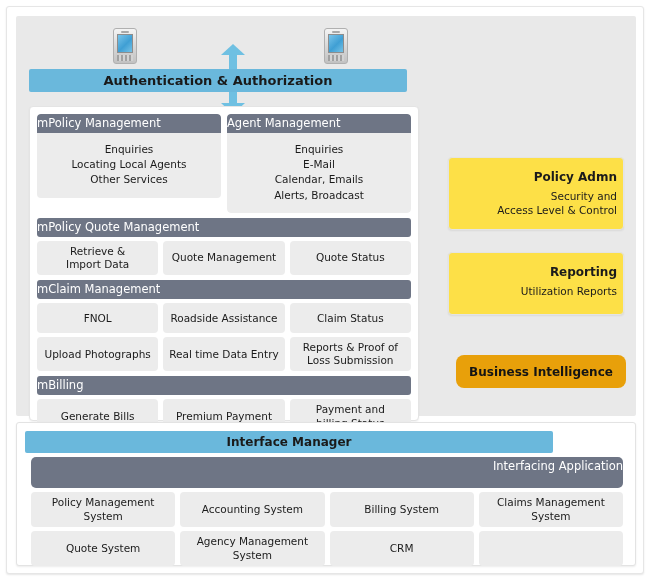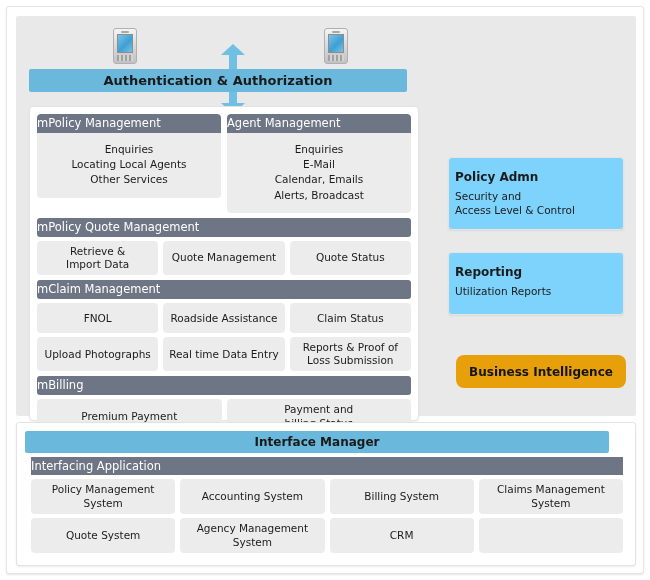--- a/index.html
+++ b/index.html
@@ -198,25 +198,25 @@
     color: #1b1b1b;
     line-height: 1.45;
     padding: 9px 4px 10px;
     border-radius: 0 0 4px 4px;
     min-height: 65px;
   }
 
   
   .side-card {
     position: absolute;
-    background: #7dd3fc;
+    background: #fde047;
     border: 1px solid #e4e4e4;
     border-radius: 4px;
     box-shadow: 0 1px 2px rgba(0,0,0,0.07);
-    text-align: left;
+    text-align: right;
     color: #1b1b1b;
   }
   .side-card .sc-title {
     font-size: 12px;
     font-weight: bold;
     margin-bottom: 5px;
   }
   .side-card .sc-sub {
     font-size: 10.5px;
     line-height: 1.35;
@@ -239,21 +239,21 @@
     font-size: 12px;
     font-weight: bold;
     color: #141414;
   }
 
   
   .im-bar {
     position: absolute;
     left: 8px;
     top: 8px;
-    width: 584px;
+    width: 528px;
     height: 22px;
     background: #6ab8dc;
     border-radius: 2px;
     display: flex;
     align-items: center;
     justify-content: center;
     font-size: 12px;
     font-weight: bold;
     color: #1a1a1a;
   }
@@ -261,24 +261,24 @@
     position: absolute;
     left: 14px;
     top: 34px;
     width: 592px;
     height: 102px;
   }
   .ia-header {
     background: #6e7585;
     color: #ffffff;
     font-size: 11.5px;
-    height: 18px;
+    height: 31px;
     line-height: 19px;
-    text-align: left;
-    border-radius: 0;
+    text-align: right;
+    border-radius: 5px;
   }
   .ia-row {
     display: flex;
     gap: 5px;
     margin-top: 4px;
   }
   .ia-cell {
     flex: 1;
     background: #ececec;
     border-radius: 4px;
@@ -357,20 +357,21 @@
         <div class="mod-row">
           <div class="mod-cell nl">Upload Photographs</div>
           <div class="mod-cell nl">Real time Data Entry</div>
           <div class="mod-cell nl">Reports &amp; Proof of<br>Loss Submission</div>
         </div>
       </div>
 
       <div class="module-group">
         <div class="mod-header">mBilling</div>
         <div class="mod-row">
+          <div class="mod-cell nl">Generate Bills</div>
           <div class="mod-cell nl">Premium Payment</div>
           <div class="mod-cell nl">Payment and<br>billing  Status</div>
         </div>
       </div>
 
     </div>
 
     <div class="side-card" id="policy-admn-card">
       <div class="sc-title">Policy Admn</div>
       <div class="sc-sub nl">Security and<br>Access Level &amp; Control</div>

